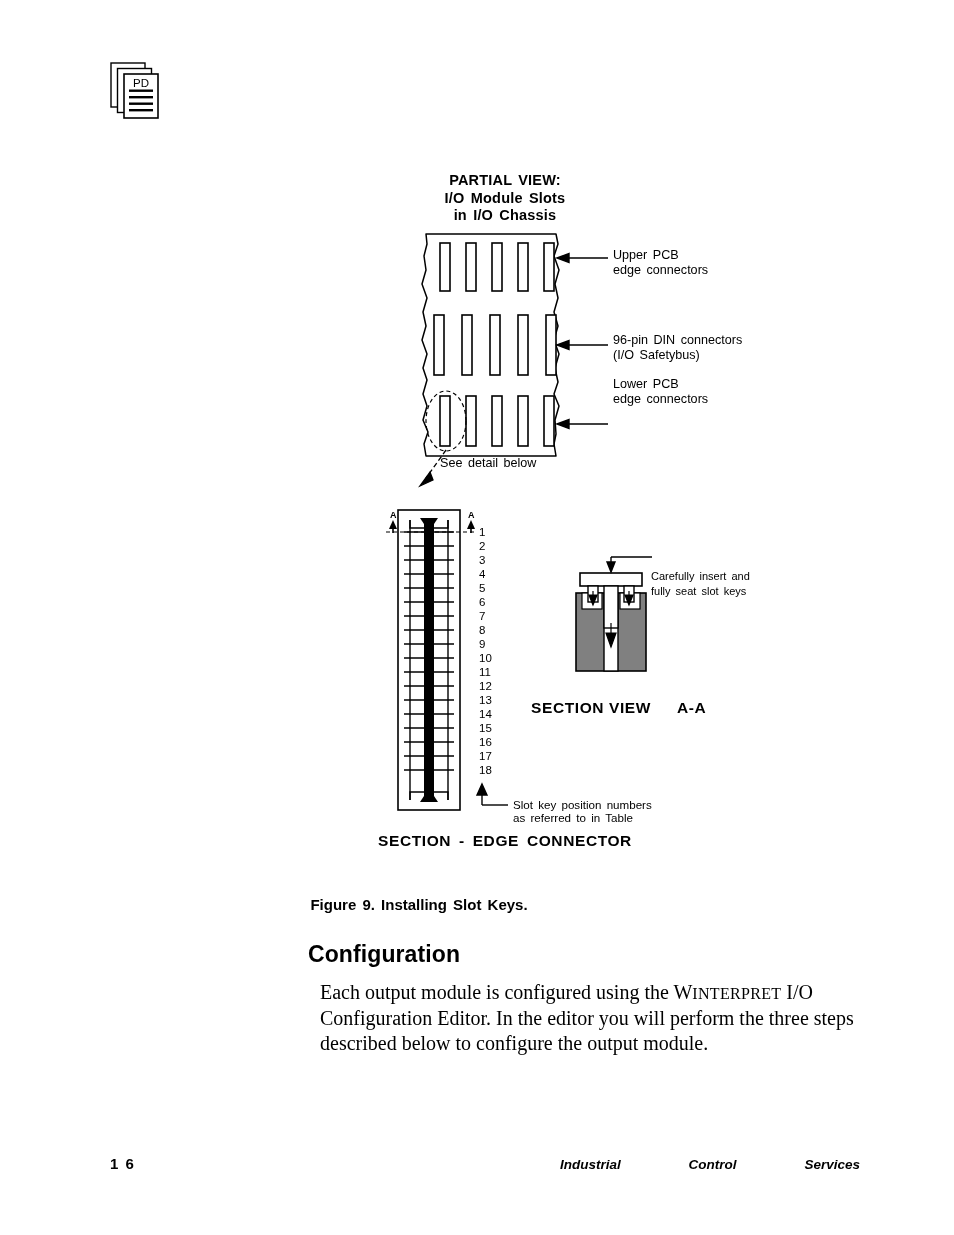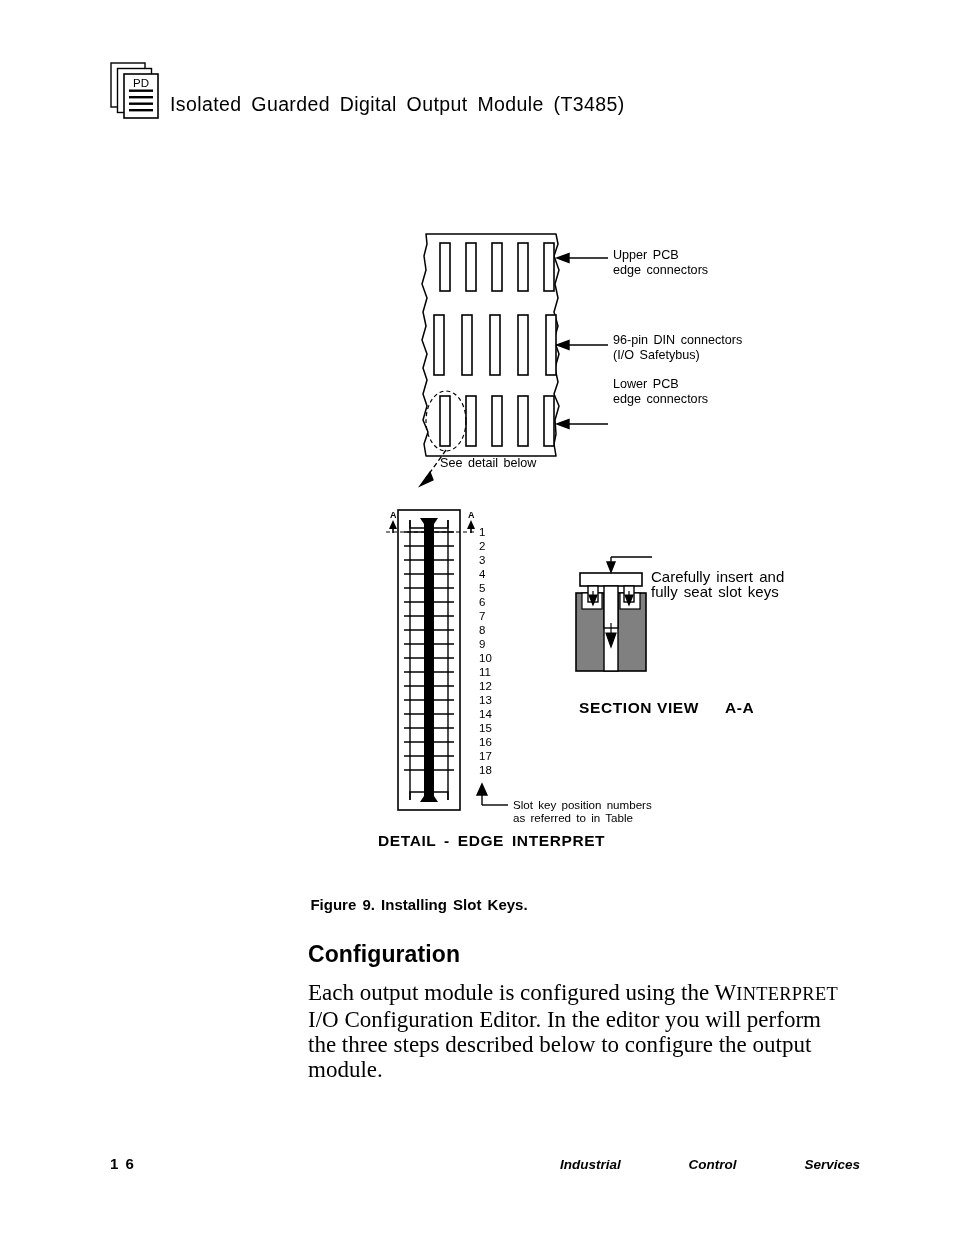--- a/index.html
+++ b/index.html
@@ -88,33 +88,32 @@
   }
 
   
   #section-view-svg {
     position: absolute;
     left: 560px; top: 405px;
   }
   #callout-insert {
     position: absolute;
     left: 651px; top: 419px;
-    font-size: 15px;
+    font-size: 11px;
     line-height: 15px;
     word-spacing: 2px;
     white-space: nowrap;
   }
   #section-view-label {
     position: absolute;
     left: 531px; top: 549px;
     font-size: 15.5px;
     font-weight: bold;
     letter-spacing: 0.6px;
     white-space: nowrap;
-    margin-left: 48px;
   }
   #section-view-label .sv-aa { margin-left: 26px; }
 
   
   #figure-caption {
     position: absolute;
     left: 0; top: 896px;
     width: 838px;
     text-align: center;
     font-size: 15px;
@@ -125,24 +124,24 @@
   
   #config-heading {
     position: absolute;
     left: 308px; top: 941px;
     font-size: 23px;
     font-weight: bold;
     letter-spacing: 0.1px;
   }
   #config-body {
     position: absolute;
-    left: 308px; top: 980px;
+    left: 320px; top: 980px;
     width: 545px;
     font-family: "Liberation Serif", serif;
-    font-size: 23px;
+    font-size: 20px;
     line-height: 25px;
   }
   .smallcaps-first { font-variant: normal; }
   .smallcaps-rest {
     font-size: 0.8em;
     letter-spacing: 0.3px;
   }
 
   
   #page-footer {
@@ -179,25 +178,29 @@
       <rect x="7.5" y="6.5" width="34" height="44" fill="#ffffff" stroke="#000000" stroke-width="1.4"></rect>
       <rect x="14" y="12" width="34" height="44" fill="#ffffff" stroke="#000000" stroke-width="1.6"></rect>
       <text x="31" y="25" font-family="'Liberation Sans', sans-serif" font-size="11.5" text-anchor="middle" fill="#000000">PD</text>
       <rect x="19" y="27.5" width="24" height="2.4" fill="#000000"></rect>
       <rect x="19" y="34" width="24" height="2.4" fill="#000000"></rect>
       <rect x="19" y="40.5" width="24" height="2.4" fill="#000000"></rect>
       <rect x="19" y="47" width="24" height="2.4" fill="#000000"></rect>
     </svg>
   </div>
 
-  <div id="header-title">Isolated  Guarded  Digital  Output  Module (T3485)</div>
 </div>
 
 <div id="figure-area">
 
+  <div id="partial-view-title">
+    <div>PARTIAL VIEW:</div>
+    <div>I/O Module Slots</div>
+    <div>in I/O Chassis</div>
+  </div>
 
   <div id="chassis-svg">
     <svg width="230" height="265" viewBox="0 0 230 265" xmlns="http://www.w3.org/2000/svg">
 
       <path d="M 18 6 L 148 6
                L 150 16 L 146 28 L 151 42 L 147 56 L 150 70 L 146 84
                L 150 98 L 146 112 L 151 126 L 147 140 L 150 154 L 146 166
                L 151 178 L 147 192 L 148 206 L 146 216 L 148 228
                L 18 228
                L 16 216 L 20 204 L 15 192 L 19 178 L 15 166 L 19 152
@@ -327,21 +330,21 @@
         <line x1="100" y1="303" x2="126" y2="303"></line>
       </g>
 
       <g font-family="'Liberation Sans', sans-serif" font-size="11.6" fill="#000000" word-spacing="2">
         <text x="131" y="307">Slot  key  position  numbers</text>
         <text x="131" y="320">as  referred  to  in  Table</text>
       </g>
     </svg>
   </div>
 
-  <div id="detail-edge-label">DETAIL - EDGE INTERPRET</div>
+  <div id="detail-edge-label">SECTION - EDGE CONNECTOR</div>
 
   <div id="section-view-svg">
     <svg width="140" height="130" viewBox="0 0 140 130" xmlns="http://www.w3.org/2000/svg">
 
       <rect x="16" y="38" width="70" height="78" fill="#808080" stroke="#000000" stroke-width="1.6"></rect>
 
       <rect x="44" y="38" width="14" height="78" fill="#ffffff" stroke="#000000" stroke-width="1.4"></rect>
 
       <rect x="22" y="38" width="20" height="16" fill="#ffffff" stroke="#000000" stroke-width="1.2"></rect>
       <rect x="60" y="38" width="20" height="16" fill="#ffffff" stroke="#000000" stroke-width="1.2"></rect>

